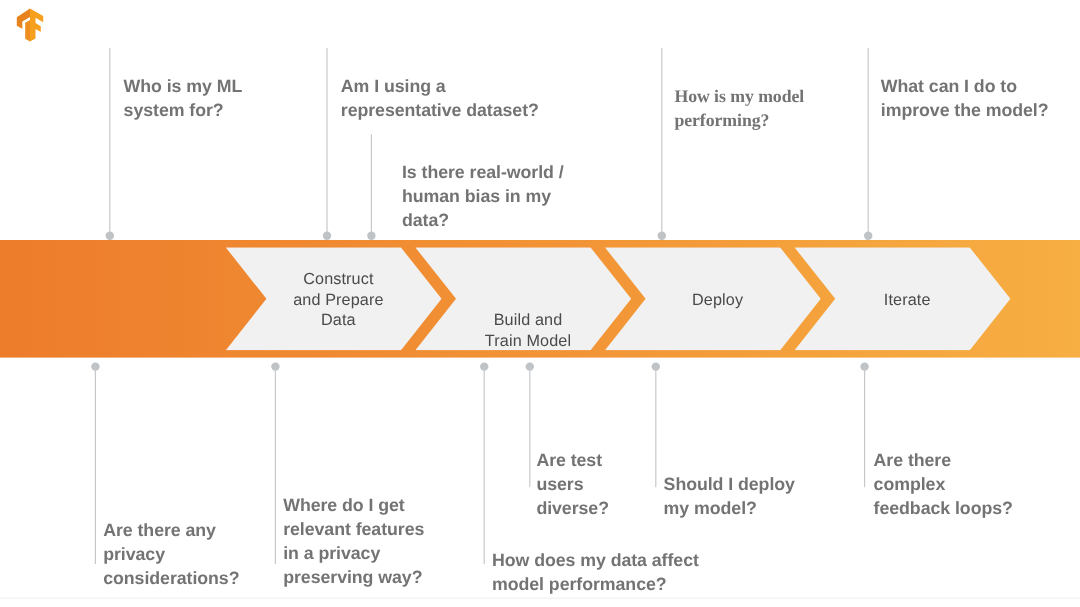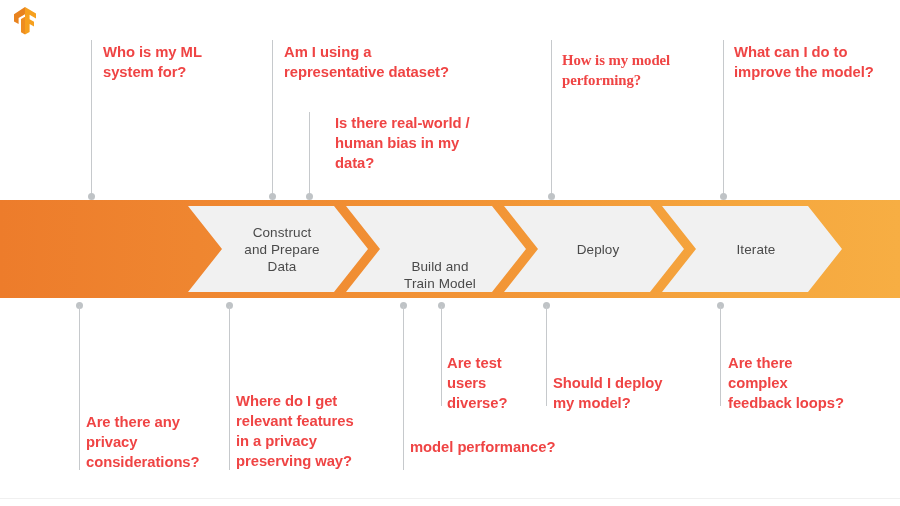--- a/index.html
+++ b/index.html
@@ -71,25 +71,26 @@
     position: absolute;
     width: 7px;
     height: 7px;
     border-radius: 50%;
     background: #BFC3C6;
   }
 
   
   .q {
     position: absolute;
-    color: #ef4444;
+    color: #737373;
     font-weight: bold;
     font-size: 14.8px;
     line-height: 20px;
     letter-spacing: -0.05px;
+    margin-top: 21px;
   }
 
   
   #footline {
     position: absolute;
     left: 0;
     top: 498px;
     width: 900px;
     height: 1px;
     background: #F0F0F0;
@@ -212,20 +213,21 @@
     <div>preserving way?</div>
   </div>
 
   <div class="q" style="left:447px; top:353px; width:110px;">
     <div>Are test</div>
     <div>users</div>
     <div>diverse?</div>
   </div>
 
   <div class="q" style="left:410px; top:437px; width:230px;">
+    <div>How does my data affect</div>
     <div>model performance?</div>
   </div>
 
   <div class="q" style="left:553px; top:373px; width:160px;">
     <div>Should I deploy</div>
     <div>my model?</div>
   </div>
 
   <div class="q" style="left:728px; top:353px; width:170px;">
     <div>Are there</div>

